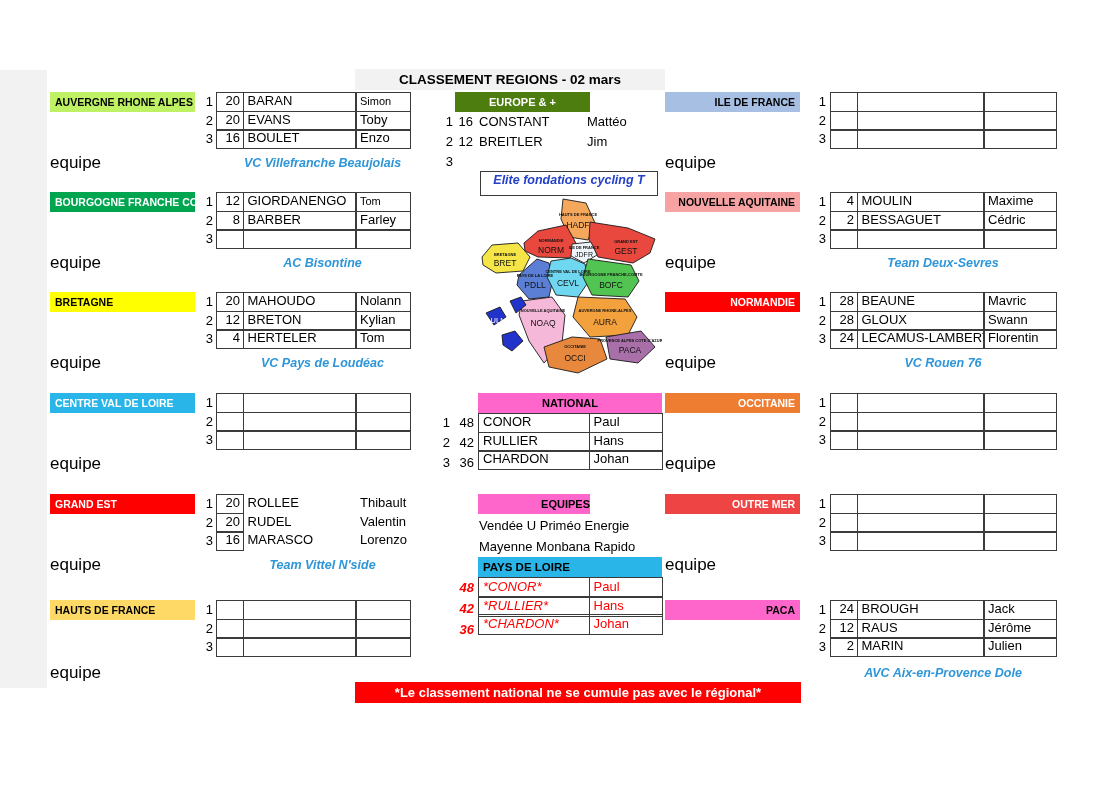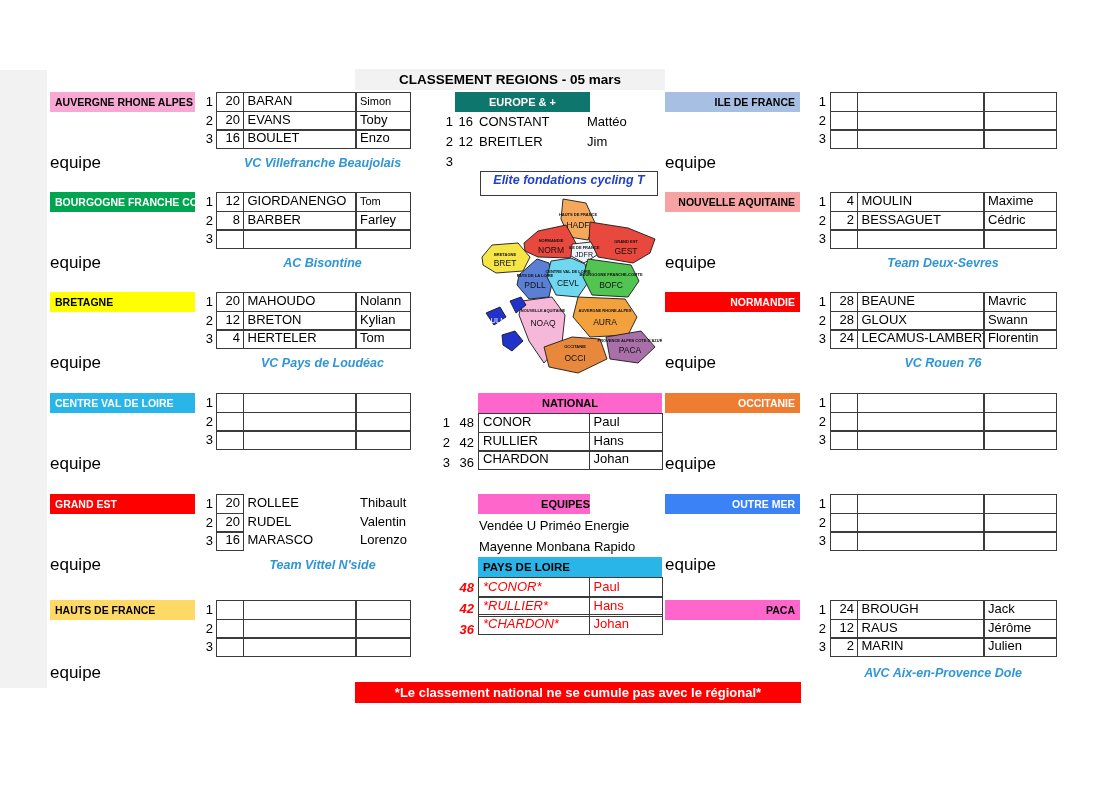--- a/index.html
+++ b/index.html
@@ -66,24 +66,24 @@
   .mapbox{position:absolute;left:478px;top:195px;width:184px;height:188px;}
   .mapbox svg{display:block;}
   .mcode{font-size:8.5px;font-family:"Liberation Sans",sans-serif;fill:#111;text-anchor:middle;}
   .mname{font-size:4px;font-weight:bold;font-family:"Liberation Sans",sans-serif;fill:#111;text-anchor:middle;}
 </style>
 </head>
 <body>
 
 <div class="page">
   <div class="graystrip"></div>
-  <div class="title">CLASSEMENT REGIONS - 05 mars</div>
+  <div class="title">CLASSEMENT REGIONS - 02 mars</div>
 
   <div class="lsec" style="top:92px">
-    <div class="hd lhd" style="background-color: #f9a8d4; color: rgb(0, 0, 0);">AUVERGNE RHONE ALPES</div>
+    <div class="hd lhd" style="background-color: #bef264; color: rgb(0, 0, 0);">AUVERGNE RHONE ALPES</div>
     <div class="rows lrows">
       <div class="trow">
           <span class="rank">1</span>
           <span class="cell pts">20</span>
           <span class="cell lname">BARAN</span>
           <span class="cell fname sm">Simon</span>
         </div>
       <div class="trow">
           <span class="rank">2</span>
           <span class="cell pts">20</span>
@@ -224,21 +224,21 @@
           <span class="rank">3</span>
           <span class="cell pts"></span>
           <span class="cell lname"></span>
           <span class="cell fname"></span>
         </div>
     </div>
     <div class="eq leq" style="top:63px">equipe</div>
     <div class="team lteam"></div>
   </div>
 
-  <div class="midhd" style="left: 455px; top: 92px; width: 135px; background-color: #0f766e; color: rgb(255, 255, 255);">EUROPE  &amp; +</div>
+  <div class="midhd" style="left: 455px; top: 92px; width: 135px; background-color: #4d7c0f; color: rgb(255, 255, 255);">EUROPE  &amp; +</div>
   <div class="erow" style="left:441px;top:112px">
       <span class="ernk">1</span>
       <span class="epts">16</span>
       <span class="elname">CONSTANT</span>
       <span class="efname">Mattéo</span>
     </div>
   <div class="erow" style="left:441px;top:132px">
       <span class="ernk">2</span>
       <span class="epts">12</span>
       <span class="elname">BREITLER</span>
@@ -456,21 +456,21 @@
           <span class="cell rpts"></span>
           <span class="cell rlname"></span>
           <span class="cell rfname"></span>
         </div>
     </div>
     <div class="eq req">equipe</div>
     <div class="team rteam"></div>
   </div>
 
   <div class="rsec" style="top:494px">
-    <div class="hd rhd" style="background-color: #3b82f6; color: rgb(255, 255, 255);">OUTRE MER</div>
+    <div class="hd rhd" style="background-color: #ef4444; color: rgb(255, 255, 255);">OUTRE MER</div>
     <div class="rows rrows">
       <div class="trow">
           <span class="rrank">1</span>
           <span class="cell rpts"></span>
           <span class="cell rlname"></span>
           <span class="cell rfname"></span>
         </div>
       <div class="trow">
           <span class="rrank">2</span>
           <span class="cell rpts"></span>

